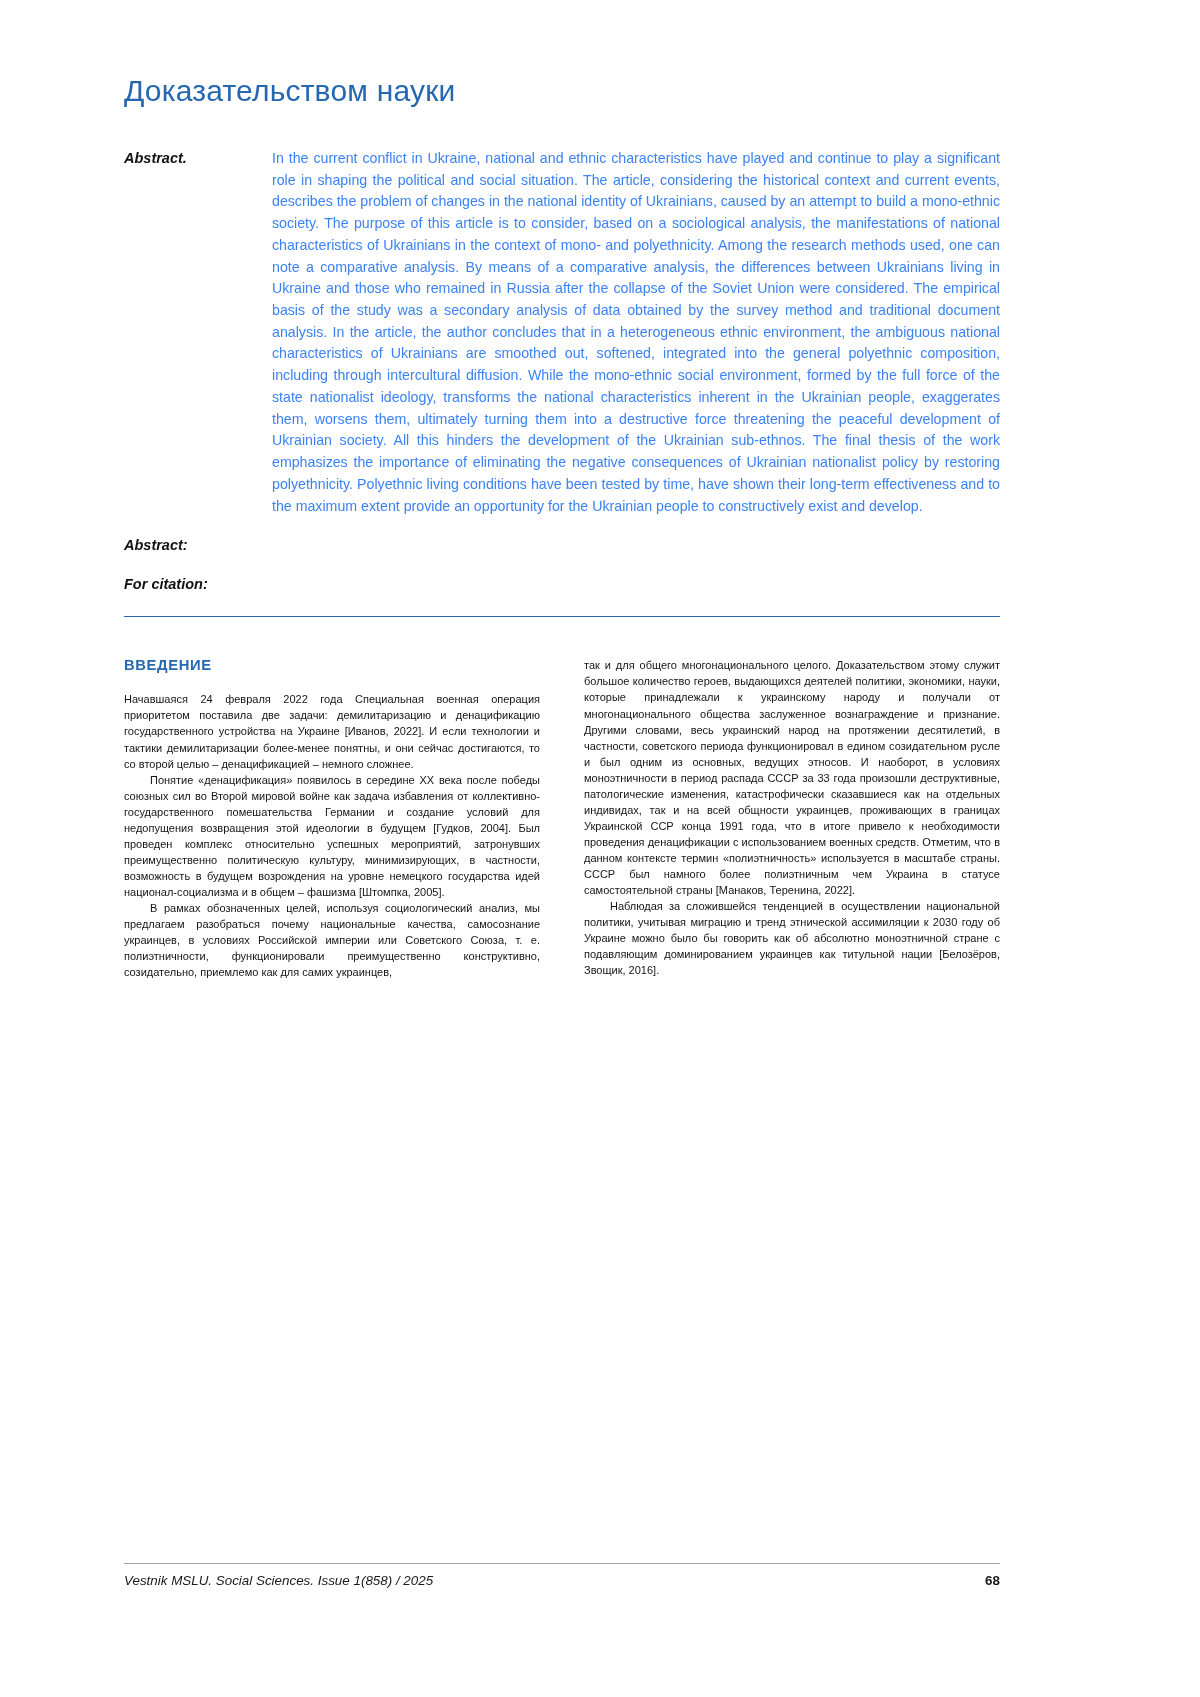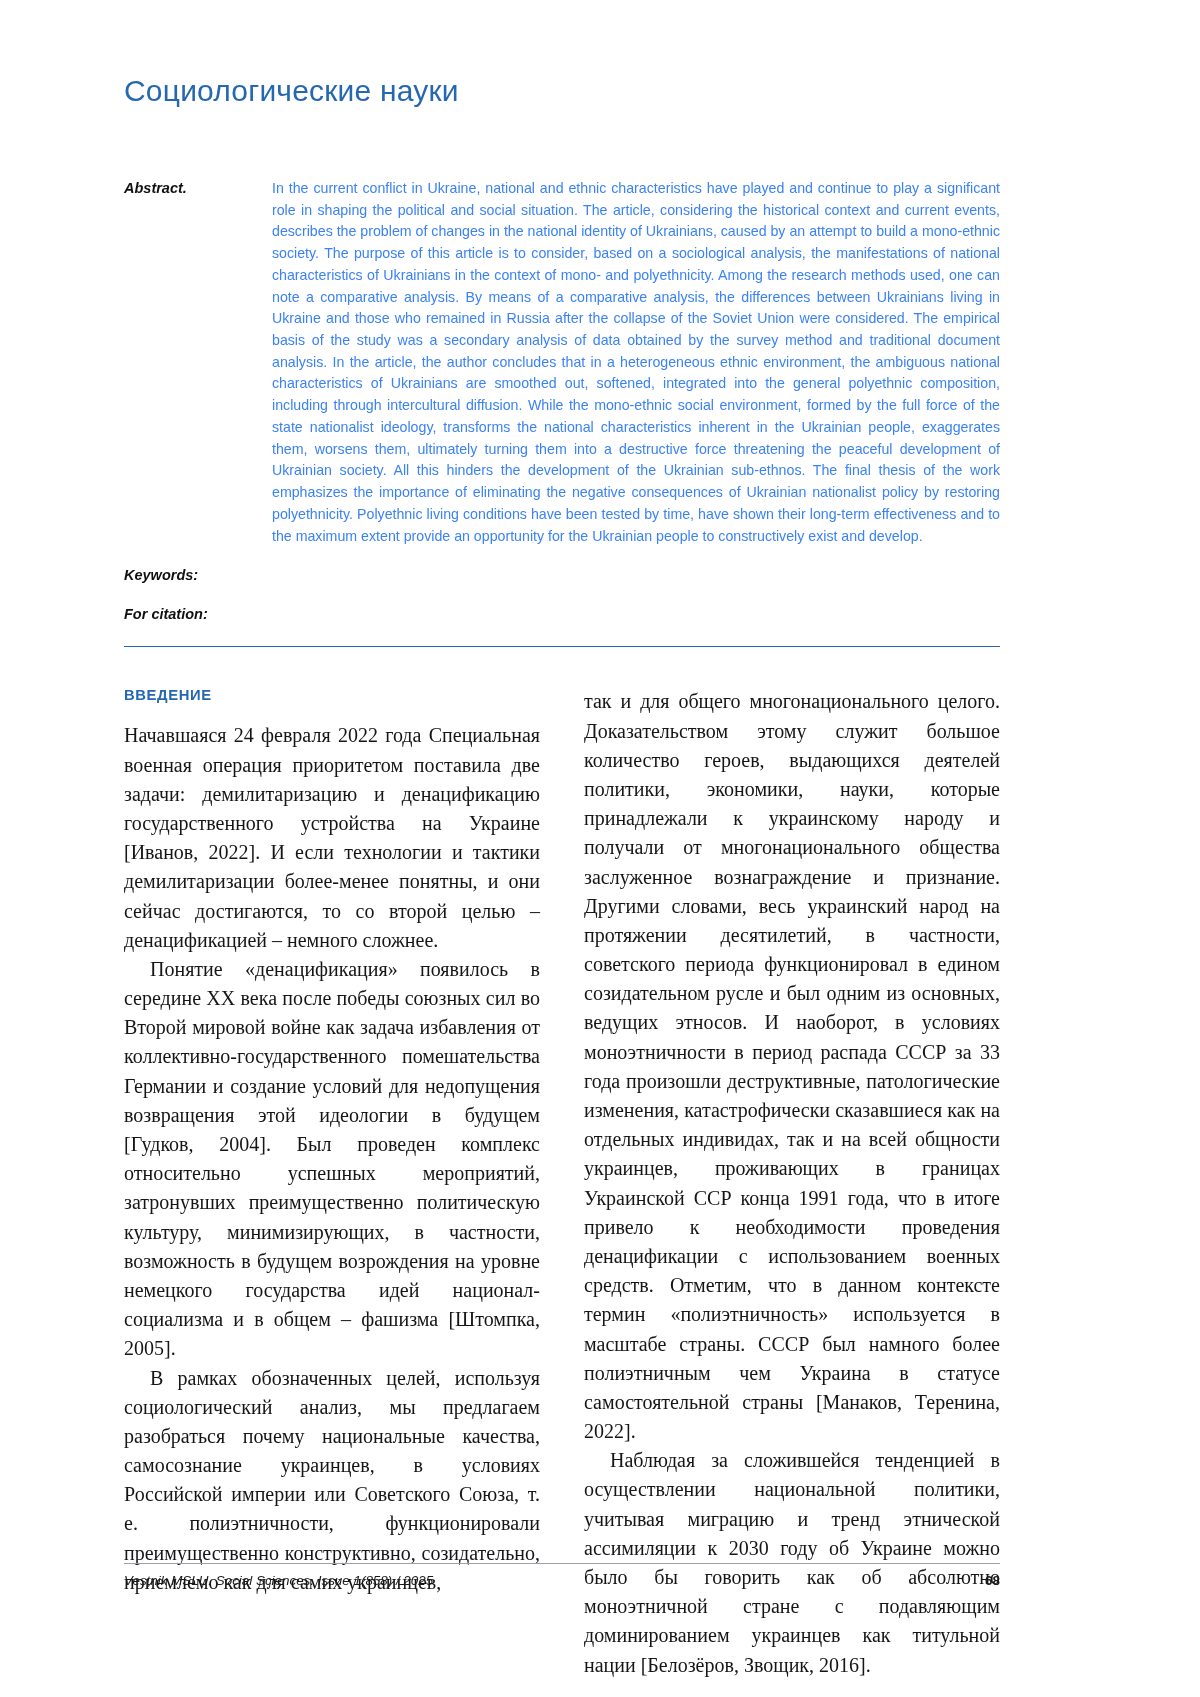--- a/index.html
+++ b/index.html
@@ -32,21 +32,21 @@
     font-size: 30px;
     color: #2567b0;
     font-weight: 400;
     letter-spacing: 0.2px;
     margin-top: 74px;
     margin-bottom: 0;
   }
 
   
   .meta-block {
-    margin-top: 70px;
+    margin-top: 40px;
   }
   .meta-row {
     display: flex;
     align-items: flex-start;
     margin-bottom: 18px;
   }
   .meta-label {
     width: 148px;
     flex: 0 0 148px;
     font-style: italic;
@@ -86,28 +86,27 @@
   }
   .col-heading {
     color: #2567b0;
     font-size: 14.8px;
     font-weight: bold;
     letter-spacing: 0.6px;
     margin: 0 0 18px 0;
     text-transform: uppercase;
   }
   .para {
-    font-size: 20px;
+    font-size: 11px;
     line-height: 1.46;
     text-align: justify;
     text-justify: inter-word;
     margin: 0;
     hyphens: auto;
     color: #151515;
-    font-family: Liberation Serif, serif;
   }
   .para + .para {
     text-indent: 26px;
   }
 
   
   .footer {
     position: absolute;
     left: 124px;
     top: 1563px;
@@ -132,31 +131,31 @@
     font-weight: bold;
     color: #1a1a1a;
   }
 </style>
 </head>
 <body>
 
 <div class="page">
   <div class="content">
 
-    <h1 class="page-heading">Социологические науки</h1>
+    <h1 class="page-heading">Доказательством науки</h1>
 
     <div class="meta-block">
 
       <div class="meta-row abstract">
         <div class="meta-label">Abstract.</div>
         <div class="meta-value">In the current conflict in Ukraine, national and ethnic characteristics have played and continue to play a significant role in shaping the political and social situation. The article, considering the historical context and current events, describes the problem of changes in the national identity of Ukrainians, caused by an attempt to build a mono-ethnic society. The purpose of this article is to consider, based on a sociological analysis, the manifestations of national characteristics of Ukrainians in the context of mono- and polyethnicity. Among the research methods used, one can note a comparative analysis. By means of a comparative analysis, the differences between Ukrainians living in Ukraine and those who remained in Russia after the collapse of the Soviet Union were considered. The empirical basis of the study was a secondary analysis of data obtained by the survey method and traditional document analysis. In the article, the author concludes that in a heterogeneous ethnic environment, the ambiguous national characteristics of Ukrainians are smoothed out, softened, integrated into the general polyethnic composition, including through intercultural diffusion. While the mono-ethnic social environment, formed by the full force of the state nationalist ideology, transforms the national characteristics inherent in the Ukrainian people, exaggerates them, worsens them, ultimately turning them into a destructive force threatening the peaceful development of Ukrainian society. All this hinders the development of the Ukrainian sub-ethnos. The final thesis of the work emphasizes the importance of eliminating the negative consequences of Ukrainian nationalist policy by restoring polyethnicity. Polyethnic living conditions have been tested by time, have shown their long-term effectiveness and to the maximum extent provide an opportunity for the Ukrainian people to constructively exist and develop.</div>
       </div>
 
       <div class="meta-row">
-        <div class="meta-label">Keywords:</div>
+        <div class="meta-label">Abstract:</div>
       </div>
 
       <div class="meta-row">
         <div class="meta-label">For citation:</div>
       </div>
 
       <hr class="rule">
     </div>
 
     <div class="columns">

